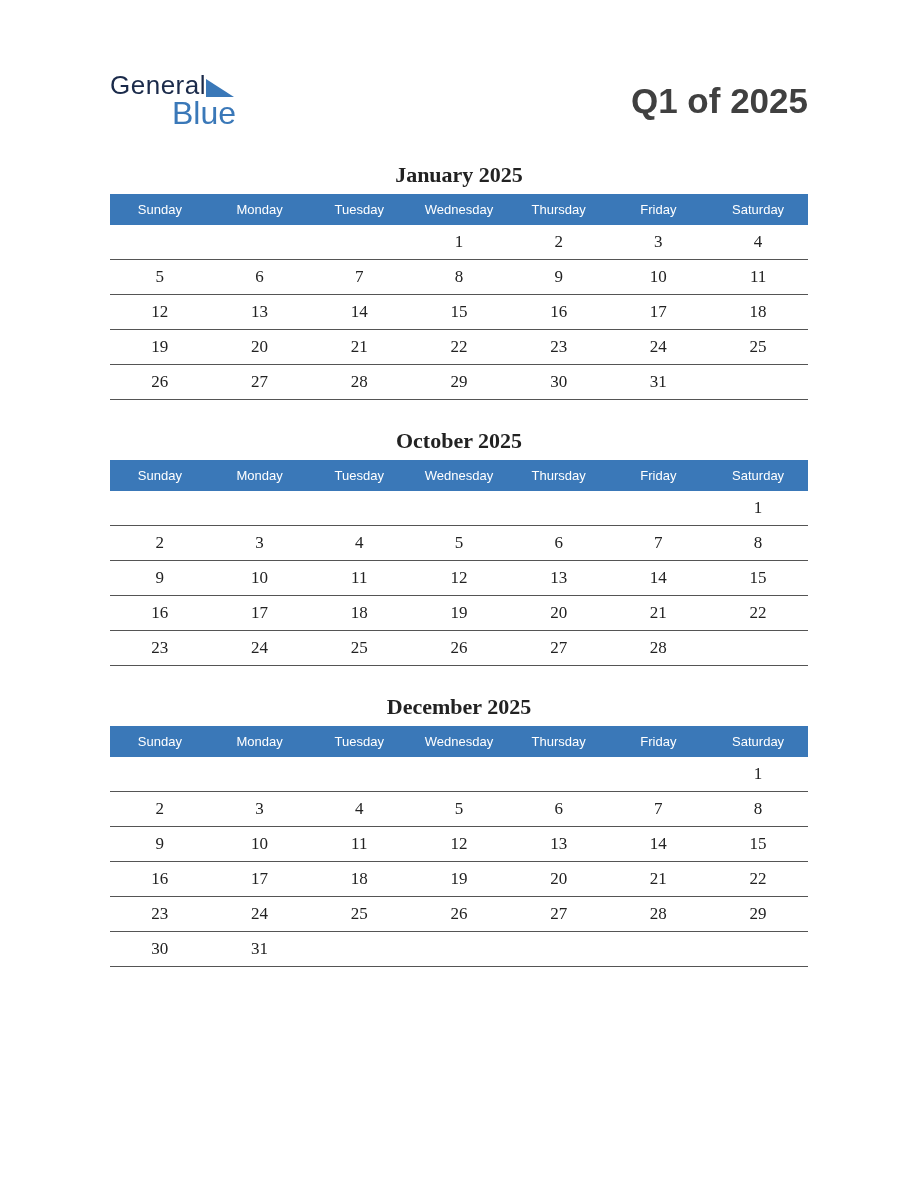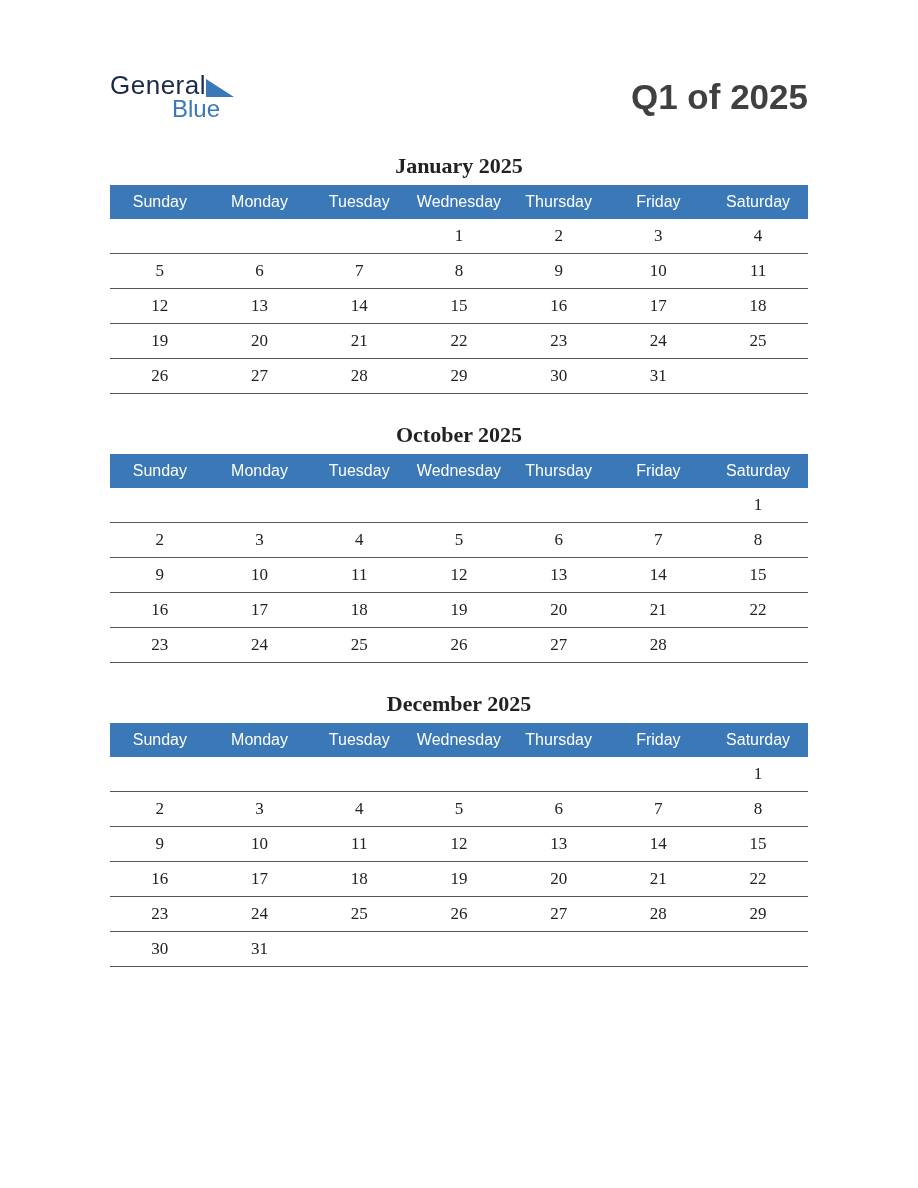--- a/index.html
+++ b/index.html
@@ -36,21 +36,21 @@
   }
   .logo-tri {
     width: 0;
     height: 0;
     border-left: 28px solid #3a78b8;
     border-top: 18px solid transparent;
     margin-bottom: 4px;
     margin-left: -2px;
   }
   .logo-blue {
-    font-size: 24px;
+    font-size: 32px;
     font-weight: 400;
     color: #3a78b8;
     margin-left: 62px;
     margin-top: -6px;
   }
   .title {
     font-family: Arial, Helvetica, sans-serif;
     font-size: 35px;
     font-weight: 700;
     color: #404040;
@@ -68,21 +68,21 @@
   }
   .cal {
     width: 100%;
     border-collapse: collapse;
   }
   .cal thead th {
     background: #3a78b8;
     color: #fff;
     font-family: Arial, Helvetica, sans-serif;
     font-weight: 400;
-    font-size: 16px;
+    font-size: 13px;
     padding: 8px 0;
     text-align: center;
     width: 14.28%;
   }
   .cal tbody td {
     text-align: center;
     font-size: 17px;
     padding: 7px 0;
     border-bottom: 1px solid #555;
     font-family: Georgia, serif;

